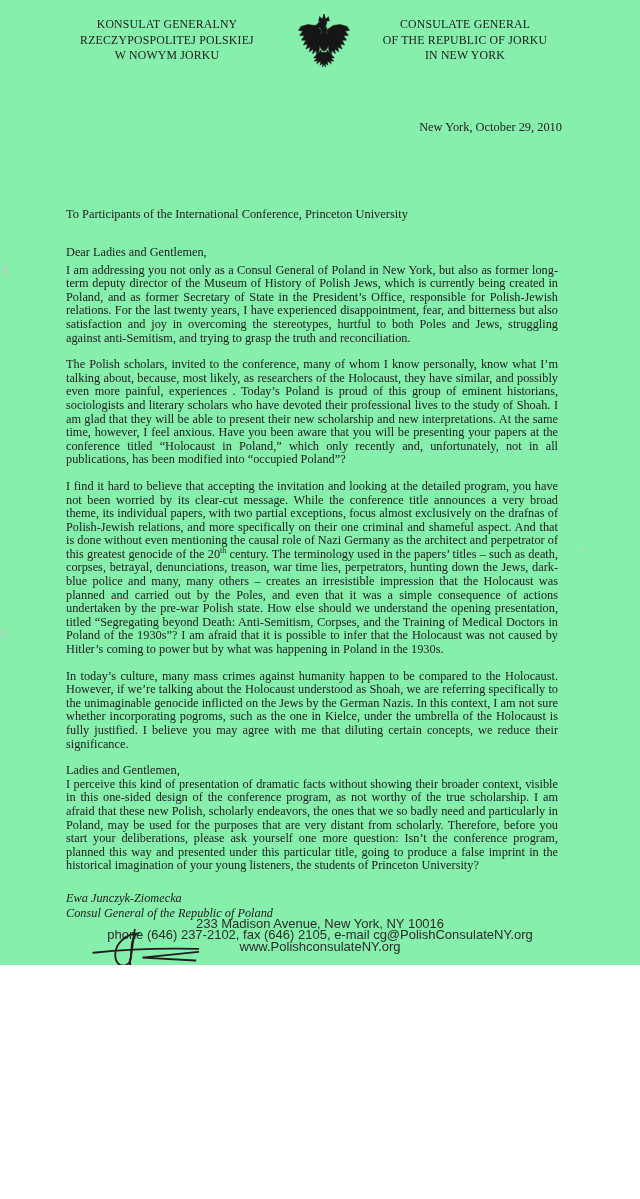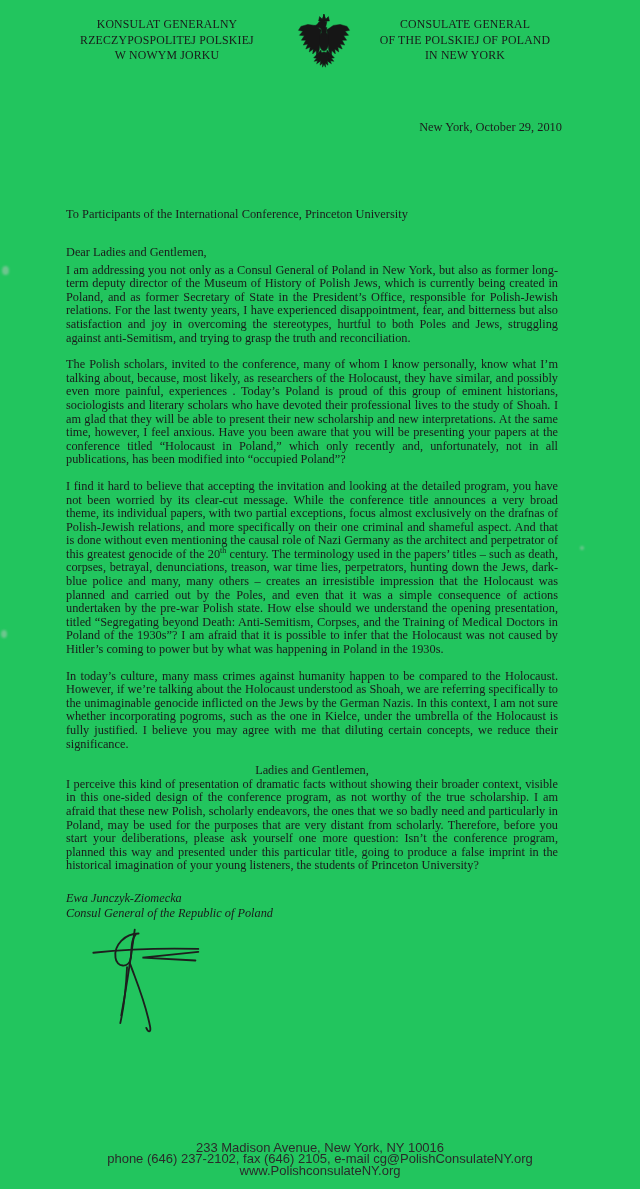--- a/index.html
+++ b/index.html
@@ -1,35 +1,35 @@
 <!DOCTYPE html>
 <html><head>
 <meta charset="utf-8">
 <style>
   html,body{margin:0;padding:0;background:#ffffff;}
   .page{
-    position:relative;width:640px;height:1189px;background:#22c55e;overflow:hidden;
+    position:relative;width:640px;height:965px;background:#86efac;overflow:hidden;
     font-family:"Liberation Serif","DejaVu Serif",serif;color:#1c1c1c;
   }
   
   .hdr-block{position:absolute;top:17px;width:210px;text-align:center;
     font-size:11.8px;line-height:15.5px;letter-spacing:.2px;color:#191919;}
   .hdr-left{left:62px;}
   .hdr-right{left:360px;}
   .emblem{position:absolute;left:297px;top:8px;width:54px;height:82px;}
   
   .dateline{position:absolute;top:120px;right:78px;font-size:12.4px;}
   .recipient{position:absolute;top:207px;left:66px;font-size:12.4px;text-align:right;}
   
   .letter-body{position:absolute;top:246px;left:66px;width:492px;
     font-size:12.3px;line-height:13.6px;text-align:justify;color:#1a1a1a;}
   .salutation{margin:0 0 4px 0;text-align:left;}
   .para{margin:0 0 13px 0;}
   .para sup{font-size:8px;line-height:0;}
-  .closing-sal{margin:1px 0 0 0;text-align:center;}
+  .closing-sal{margin:1px 0 0 0;text-align:left;}
   .closing-para{margin:0;}
   .sig-block{margin-top:18px;text-align:left;line-height:15px;font-style:italic;}
   .sig-scribble{display:block;margin:0 0 0 18px;width:140px;height:130px;}
   
   .footer{position:absolute;left:0;right:0;bottom:13px;text-align:center;
     font-family:"Liberation Sans","DejaVu Sans",sans-serif;
     font-size:13px;line-height:11.5px;color:#2a2a2a;}
   
   .smudge{position:absolute;background:#c9c9c9;border-radius:50%;opacity:.45;filter:blur(1px);}
   .sm1{left:2px;top:266px;width:7px;height:9px;}
@@ -67,21 +67,21 @@
 
       <polygon points="49,72 34,88 40,89 35,95 42,94 40,100 46,96 50,84"></polygon>
       <polygon points="61,72 76,88 70,89 75,95 68,94 70,100 64,96 60,84"></polygon>
 
       <polygon points="47,78 55,76 63,78 66,96 62,94 63,103 58,99 58,107 55,101 52,107 52,99 47,103 48,94 44,96"></polygon>
     </g>
   </svg>
 
   <div class="hdr-block hdr-right">
     <div>CONSULATE GENERAL</div>
-    <div>OF THE POLSKIEJ OF POLAND</div>
+    <div>OF THE REPUBLIC OF JORKU</div>
     <div>IN NEW YORK</div>
   </div>
 
   <div class="dateline">New York, October 29, 2010</div>
 
   <div class="recipient">To Participants of the International Conference, Princeton University</div>
 
   <div class="letter-body">
     <p class="salutation">Dear Ladies and Gentlemen,</p>
 

